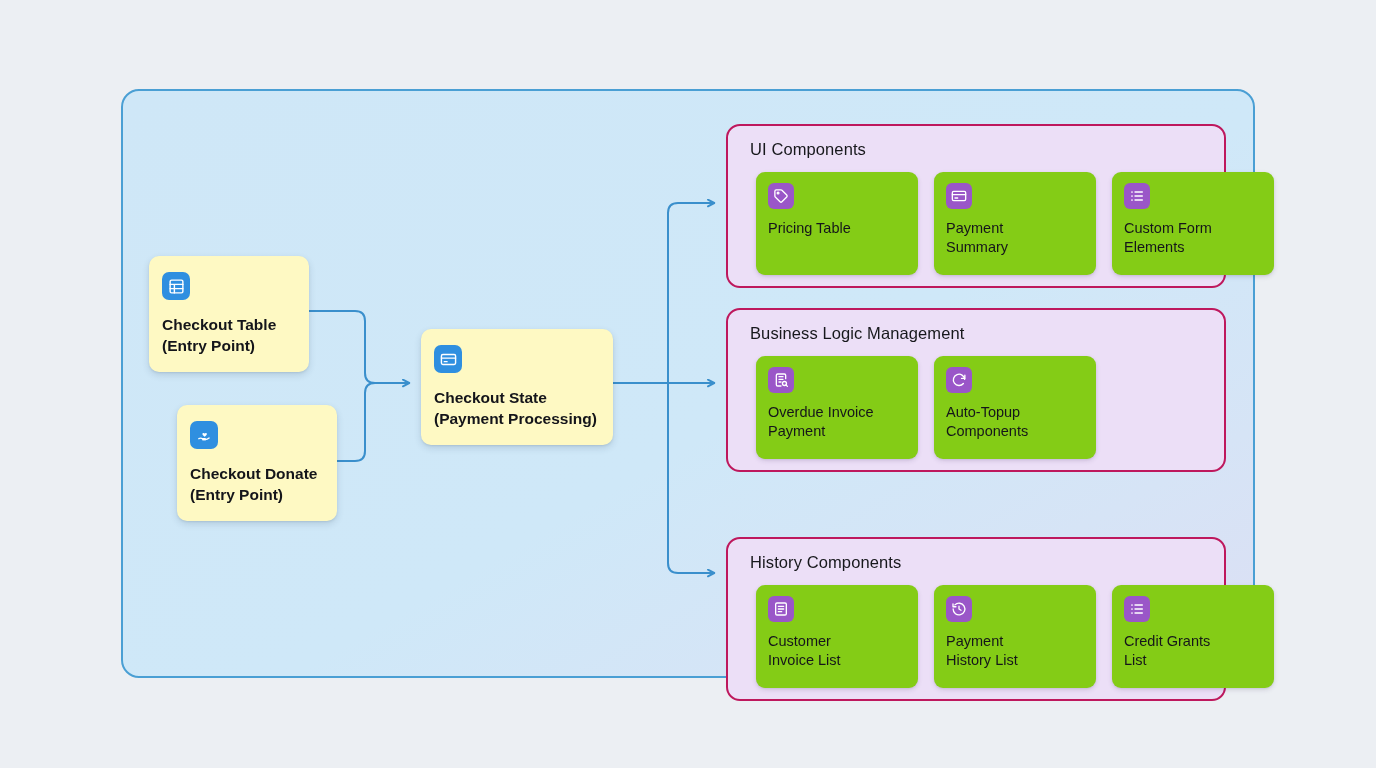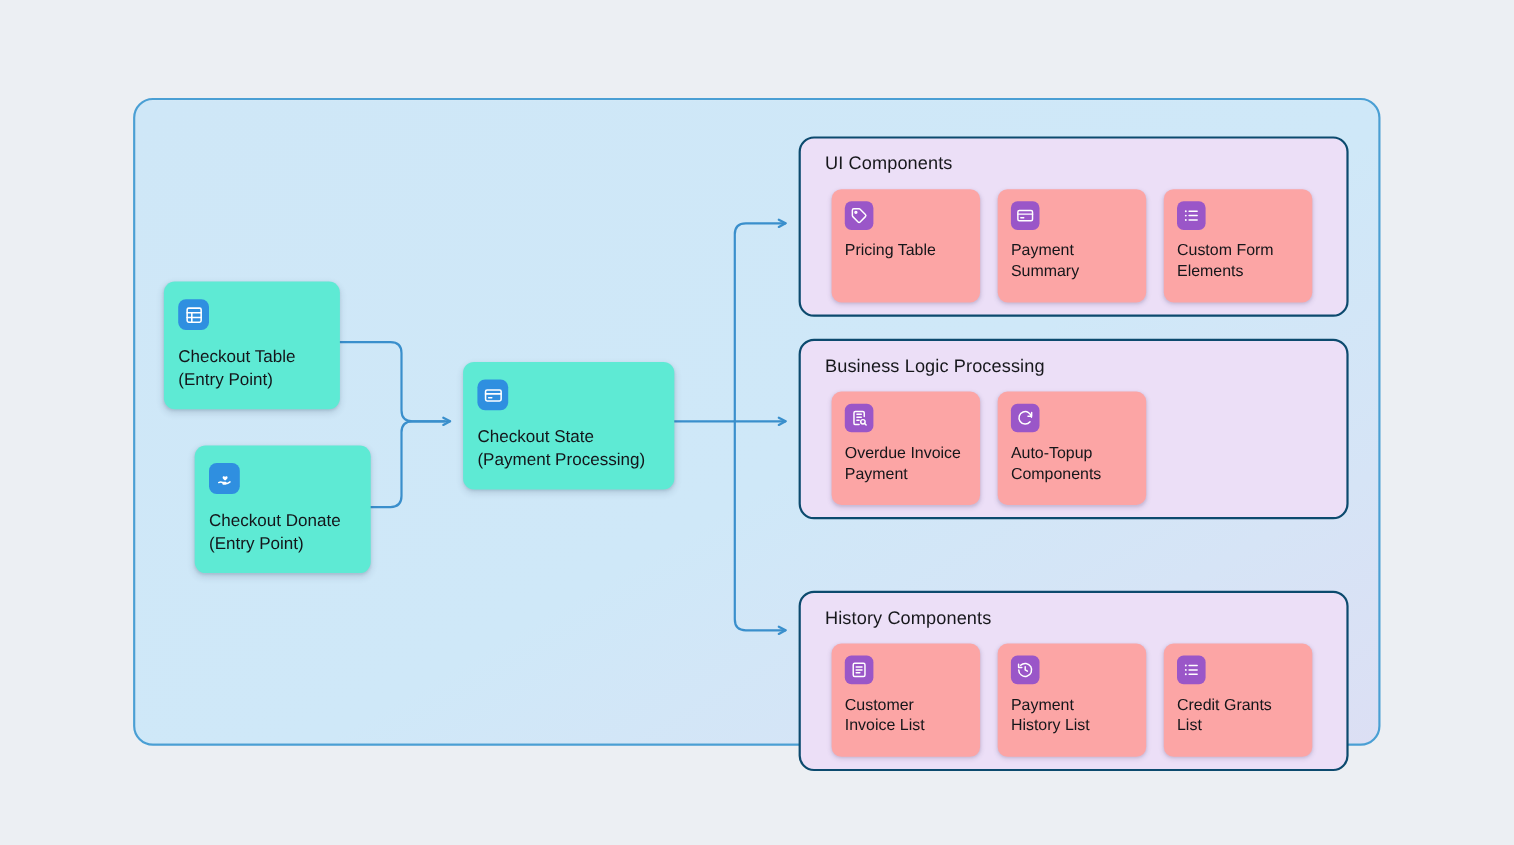--- a/index.html
+++ b/index.html
@@ -41,24 +41,25 @@
     font-size: 17px;
     line-height: 22px;
     color: #1b1b1f;
     white-space: pre-line;
     letter-spacing: 0.1px;
   }
 
   
   .node {
     position: absolute;
-    background: #5eead4;
+    background: #fef9c3;
     border-radius: 10px;
     box-sizing: border-box;
     box-shadow: 0 3px 7px rgba(40,60,90,0.16), 0 1px 2px rgba(40,60,90,0.10);
+    font-weight: bold;
   }
   .node .node-label {
     font-size: 15.5px;
     line-height: 21px;
     color: #14151a;
     white-space: pre-line;
   }
 
   
   .entry-node {
@@ -72,44 +73,44 @@
     display: flex;
     align-items: center;
     justify-content: center;
     margin-bottom: 14px;
   }
   .entry-node.wide { width: 192px; }
 
   
   .group {
     position: absolute;
-    border: 2px solid #0c4a6e;
+    border: 2px solid #be185d;
     border-radius: 14px;
     background: #ecdff7;
     box-sizing: border-box;
   }
   .group-title {
     position: absolute;
     left: 22px;
     top: 14px;
     font-size: 16.5px;
     color: #17181c;
     letter-spacing: 0.1px;
   }
   .group-cards {
     position: absolute;
     left: 28px;
     top: 46px;
     display: flex;
     gap: 16px;
   }
   .leaf {
-    width: 135px;
+    width: 162px;
     height: 103px;
-    background: #fca5a5;
+    background: #84cc16;
     border-radius: 9px;
     box-shadow: 0 2px 5px rgba(60,40,90,0.14), 0 1px 2px rgba(60,40,90,0.08);
     padding: 11px 12px;
     box-sizing: border-box;
   }
   .leaf .icon-badge {
     width: 26px; height: 26px;
     border-radius: 6px;
     background: #9a56c8;
     display: flex;
@@ -233,21 +234,21 @@
           </svg>
         </div>
         <div class="node-label">Custom Form
 Elements</div>
       </div>
 
     </div>
   </div>
 
   <div class="group" style="left:726px; top:308px; width:500px; height:164px;">
-    <div class="group-title">Business Logic Processing</div>
+    <div class="group-title">Business Logic Management</div>
     <div class="group-cards">
 
       <div class="leaf">
         <div class="icon-badge">
           <svg width="16" height="16" viewBox="0 0 24 24" fill="none" stroke="#ffffff" stroke-width="2" stroke-linecap="round" stroke-linejoin="round">
             <path d="M19 10V5a2 2 0 0 0-2-2H7a2 2 0 0 0-2 2v14a2 2 0 0 0 2 2h5"></path>
             <path d="M9 7h6M9 11h6M9 15h3"></path>
             <circle cx="17.2" cy="17.2" r="3"></circle>
             <path d="M19.6 19.6 21.6 21.6"></path>
           </svg>

